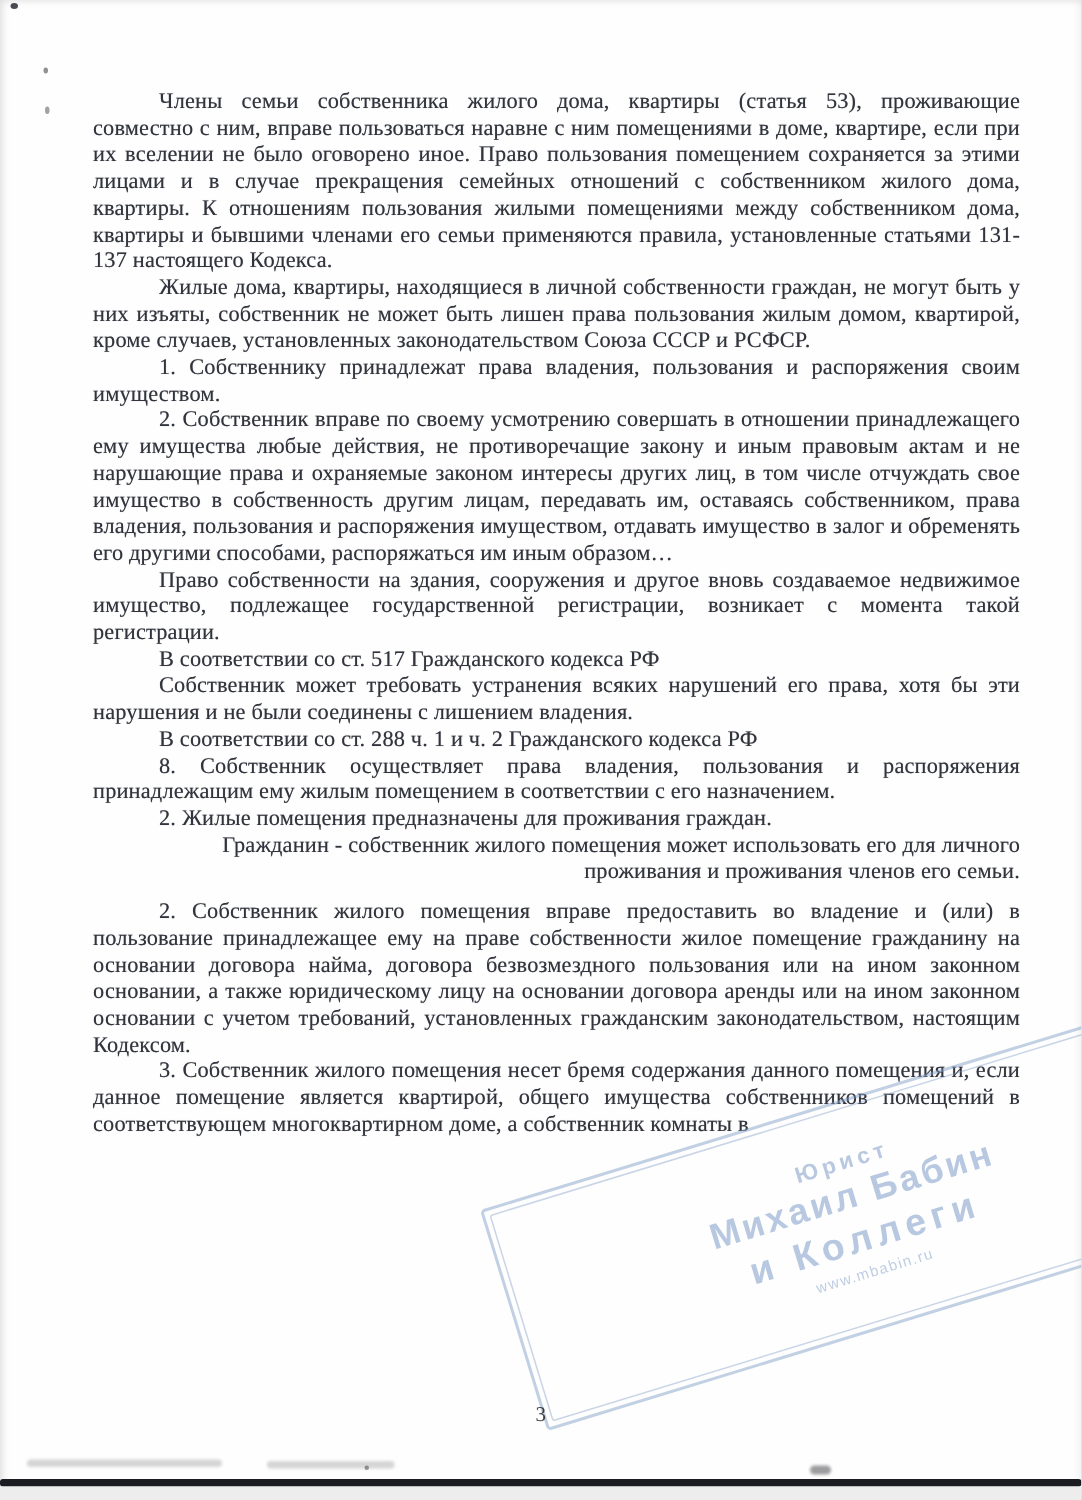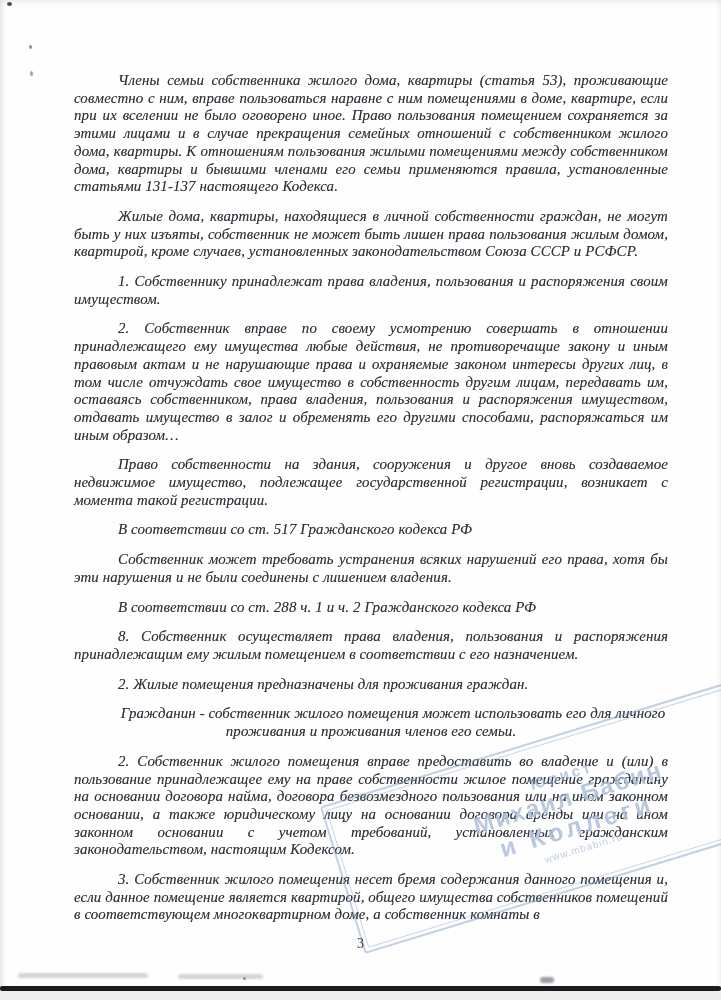--- a/index.html
+++ b/index.html
@@ -14,26 +14,25 @@
     box-shadow:inset 0 0 6px rgba(0,0,0,.10), inset 3px 0 5px rgba(0,0,0,.05);
   }
   .textblock{
     position:absolute;
     left:62px;top:60px;width:618px;
     font-size:14.9px;line-height:17.7px;
     letter-spacing:.12px;
     text-shadow:0 0 .5px rgba(50,52,61,.55);
   }
   .textblock p{
-    margin:12px;
+    margin:0;
     text-align:justify;
     text-indent:44px;
-    font-style:italic;
   }
-  .textblock p.no-justify{text-align:center;}
+  .textblock p.no-justify{text-align:right;}
   .textblock p.gap-before{margin-top:9px;}
   .page-number{
     position:absolute;left:0;top:936px;width:721px;
     text-align:center;font-size:14px;color:#3c3e46;
   }
   
   .scan-line{
     position:absolute;left:0;top:986px;width:721px;height:5px;
     background:#1b1b22;border-radius:2px;
   }

